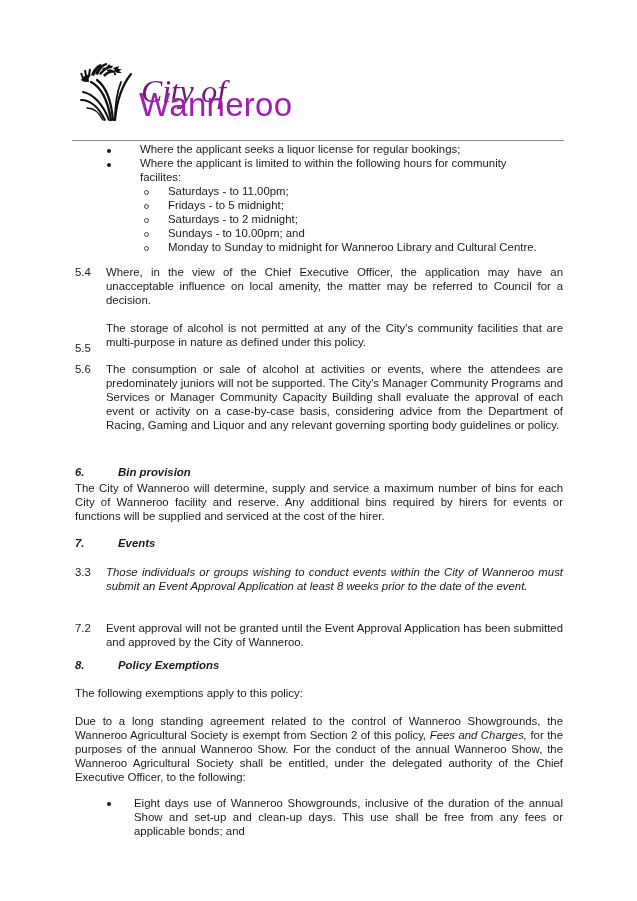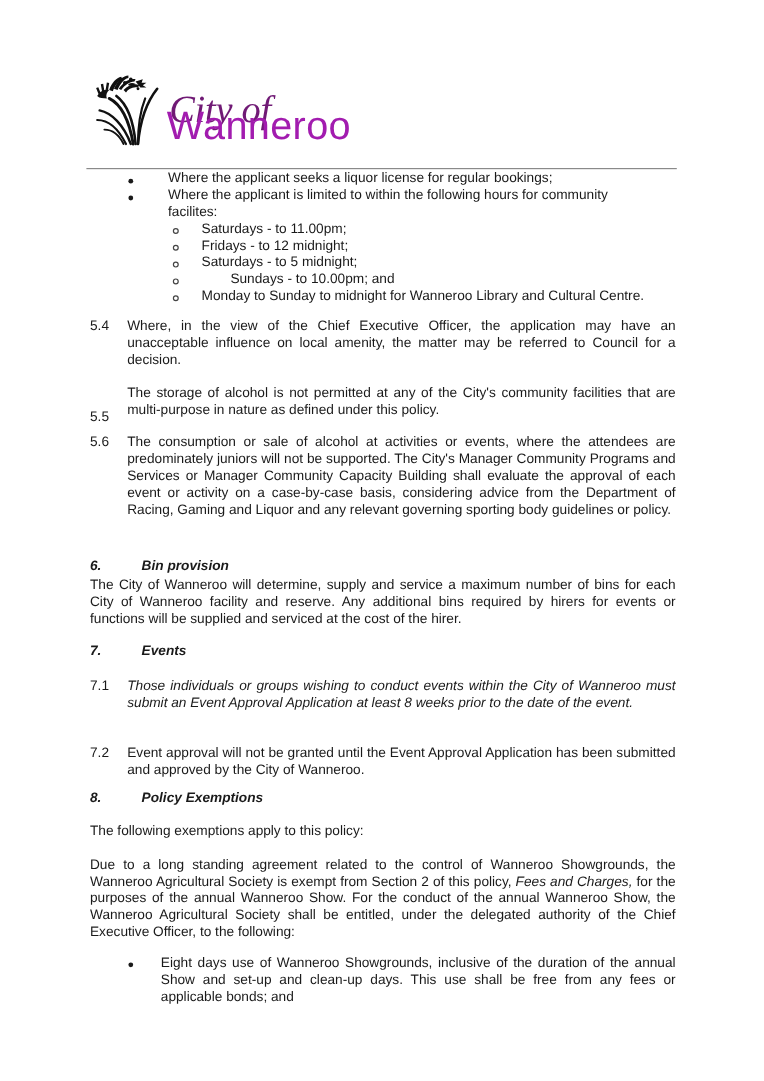--- a/index.html
+++ b/index.html
@@ -150,27 +150,27 @@
     <div class="bl" style="left:140px; top:142px;">Where the applicant seeks a liquor license for regular bookings;</div>
 
     <span class="bullet-dot" style="left:107px; top:163px;"></span>
     <div class="bl" style="left:140px; top:156px;">Where the applicant is limited to within the following hours for community</div>
     <div class="bl" style="left:140px; top:170px;">facilites:</div>
 
     <span class="bullet-circle" style="left:144px; top:190px;"></span>
     <div class="bl" style="left:168px; top:184px;">Saturdays - to 11.00pm;</div>
 
     <span class="bullet-circle" style="left:144px; top:204px;"></span>
-    <div class="bl" style="left:168px; top:198px;">Fridays - to 12 midnight;</div>
+    <div class="bl" style="left:168px; top:198px;">Fridays - to 5 midnight;</div>
 
     <span class="bullet-circle" style="left:144px; top:218px;"></span>
-    <div class="bl" style="left:168px; top:212px;">Saturdays - to 5 midnight;</div>
+    <div class="bl" style="left:168px; top:212px;">Saturdays - to 2 midnight;</div>
 
     <span class="bullet-circle" style="left:144px; top:232px;"></span>
-    <div class="bl" style="left:168px; top:226px;margin-left:24px;">Sundays - to 10.00pm; and</div>
+    <div class="bl" style="left:168px; top:226px;">Sundays - to 10.00pm; and</div>
 
     <span class="bullet-circle" style="left:144px; top:246px;"></span>
     <div class="bl" style="left:168px; top:240px;">Monday to Sunday to midnight for Wanneroo Library and Cultural Centre.</div>
 
     <div class="num" style="left:75px; top:265px;">5.4</div>
     <div class="para" style="left:106px; top:265px; width:457px;">Where, in the view of the Chief Executive Officer, the application may have an unacceptable influence on local amenity, the matter may be referred to Council for a decision.</div>
 
     <div class="num" style="left:75px; top:321px;margin-top:20px;">5.5</div>
     <div class="para" style="left:106px; top:321px; width:457px;">The storage of alcohol is not permitted at any of the City's community facilities that are multi-purpose in nature as defined under this policy.</div>
 
@@ -179,21 +179,21 @@
 
     <div class="heading" style="left:75px; top:465px;">
       <span class="hnum">6.</span><span>Bin provision</span>
     </div>
     <div class="para" style="left:75px; top:481px; width:488px;">The City of Wanneroo will determine, supply and service a maximum number of bins for each City of Wanneroo facility and reserve. Any additional bins required by hirers for events or functions will be supplied and serviced at the cost of the hirer.</div>
 
     <div class="heading" style="left:75px; top:536px;">
       <span class="hnum">7.</span><span>Events</span>
     </div>
 
-    <div class="num" style="left:75px; top:565px;">7.1</div>
+    <div class="num" style="left:75px; top:565px;">3.3</div>
     <div class="para" style="left:106px; top:565px; width:457px;font-style:italic;">Those individuals or groups wishing to conduct events within the City of Wanneroo must submit an Event Approval Application at least 8 weeks prior to the date of the event.</div>
 
     <div class="num" style="left:75px; top:621px;">7.2</div>
     <div class="para" style="left:106px; top:621px; width:457px;">Event approval will not be granted until the Event Approval Application has been submitted and approved by the City of Wanneroo.</div>
 
     <div class="heading" style="left:75px; top:658px;">
       <span class="hnum">8.</span><span>Policy Exemptions</span>
     </div>
     <div class="bl" style="left:75px; top:686px;">The following exemptions apply to this policy:</div>
 

